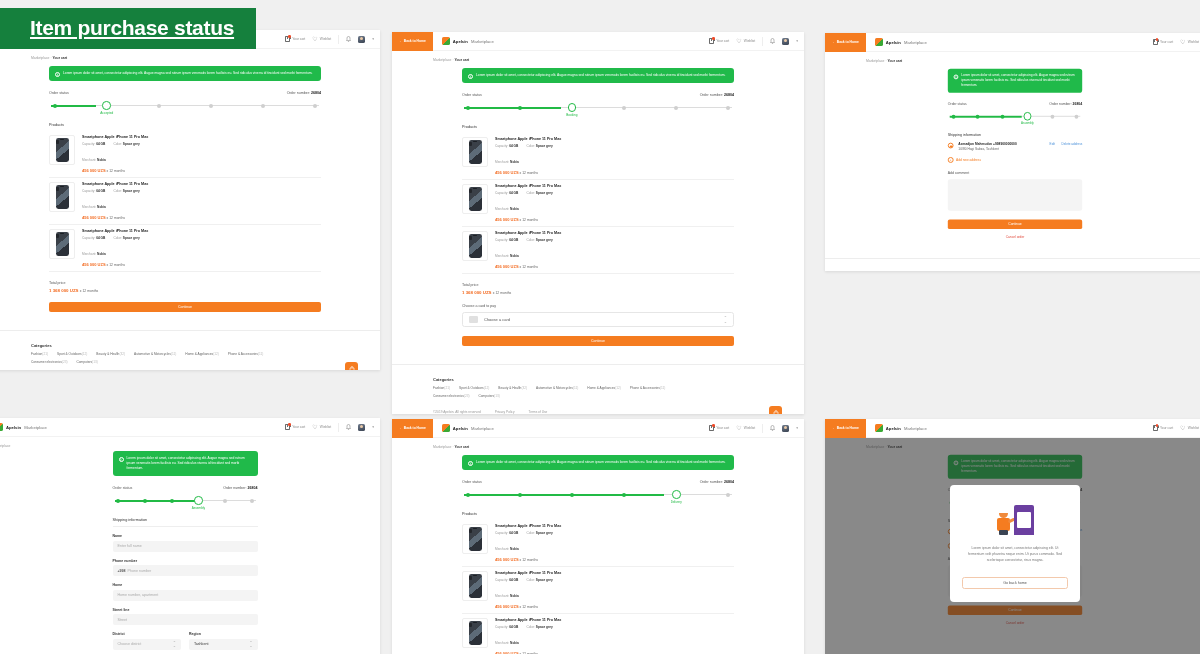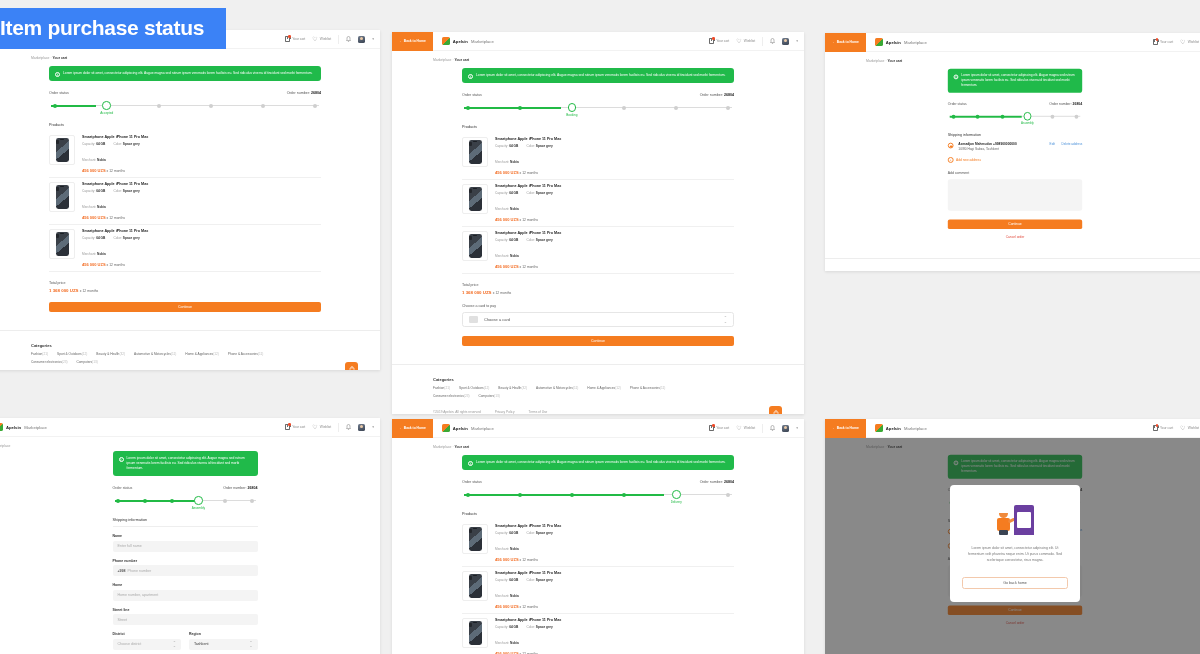--- a/index.html
+++ b/index.html
@@ -7,24 +7,25 @@
   body {
     background:#f0f0f0;
     font-family:"Liberation Sans", sans-serif;
     position:relative;
   }
   .canvas { position:absolute; inset:0; }
 
   
   .title-banner{
     position:absolute; left:0; top:8px; z-index:50;
-    background:#3b82f6; color:#fff;
-    padding:9px 22px 11px 0;
+    background:#15803d; color:#fff;
+    padding:9px 22px 11px 30px;
     font-size:21px; font-weight:bold; letter-spacing:-0.3px;
     line-height:1;
+    text-decoration:underline;
   }
 
   
   .screen{
     position:absolute; background:#ffffff; overflow:hidden;
     box-shadow:0 1px 3px rgba(0,0,0,0.10);
   }
   .s1{ left:-10px;  top:30px;  width:390px; height:340px; }
   .s2{ left:392px;  top:32px;  width:412px; height:382px; }
   .s3{ left:825px;  top:33px;  width:380px; height:238px; }

